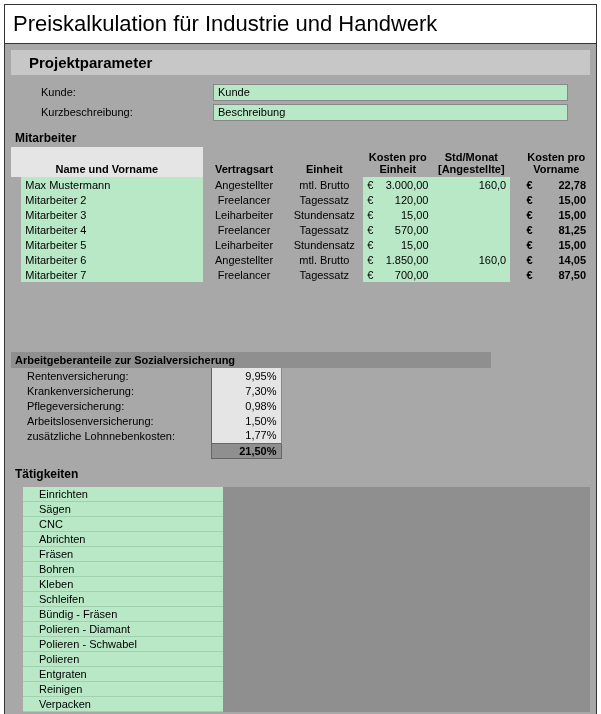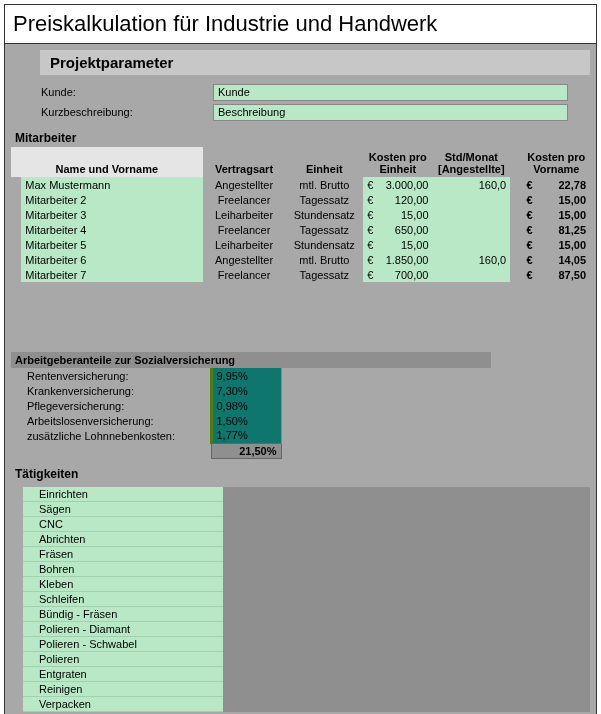--- a/index.html
+++ b/index.html
@@ -22,23 +22,22 @@
     border-bottom: 1px solid #333;
   }
   .main-panel {
     background: #a8a8a8;
     padding: 6px;
   }
   .section-header {
     background: #c7c7c7;
     font-size: 15px;
     font-weight: bold;
-    padding: 4px 10px;
+    padding: 4px 18px;
     margin-bottom: 4px;
-    margin-left: 29px;
   }
   .param-block {
     padding: 2px 6px 6px 6px;
   }
   .param-row {
     display: flex;
     align-items: center;
     margin: 2px 16px;
     height: 18px;
   }
@@ -101,24 +100,25 @@
   table.soz {
     border-collapse: collapse;
   }
   table.soz td {
     font-size: 11px;
     padding: 1px 4px;
     height: 15px;
   }
   .soz-label { width: 200px; padding-left: 16px !important; }
   .soz-val {
-    background: #0f766e;
-    border-left: 3px solid #4d7c0f;
+    background: #e5e5e5;
+    border-left: 1px solid #4d7c0f;
     border-right: 1px solid #888;
     width: 70px;
+    text-align: right;
   }
   .soz-total {
     background: #8f8f8f;
     font-weight: bold;
     width: 70px;
     text-align: right;
     border: 1px solid #666;
   }
   .taet-block { margin-top: 6px; }
   .taet-header {
@@ -228,21 +228,21 @@
             <td></td>
             <td class="bold center">€</td>
             <td class="bold right">15,00</td>
           </tr>
           <tr>
             <td></td>
             <td class="green-cell">Mitarbeiter 4</td>
             <td class="center">Freelancer</td>
             <td class="center">Tagessatz</td>
             <td class="green-cell center">€</td>
-            <td class="green-cell right">650,00</td>
+            <td class="green-cell right">570,00</td>
             <td class="green-cell right"></td>
             <td></td>
             <td class="bold center">€</td>
             <td class="bold right">81,25</td>
           </tr>
           <tr>
             <td></td>
             <td class="green-cell">Mitarbeiter 5</td>
             <td class="center">Leiharbeiter</td>
             <td class="center">Stundensatz</td>

